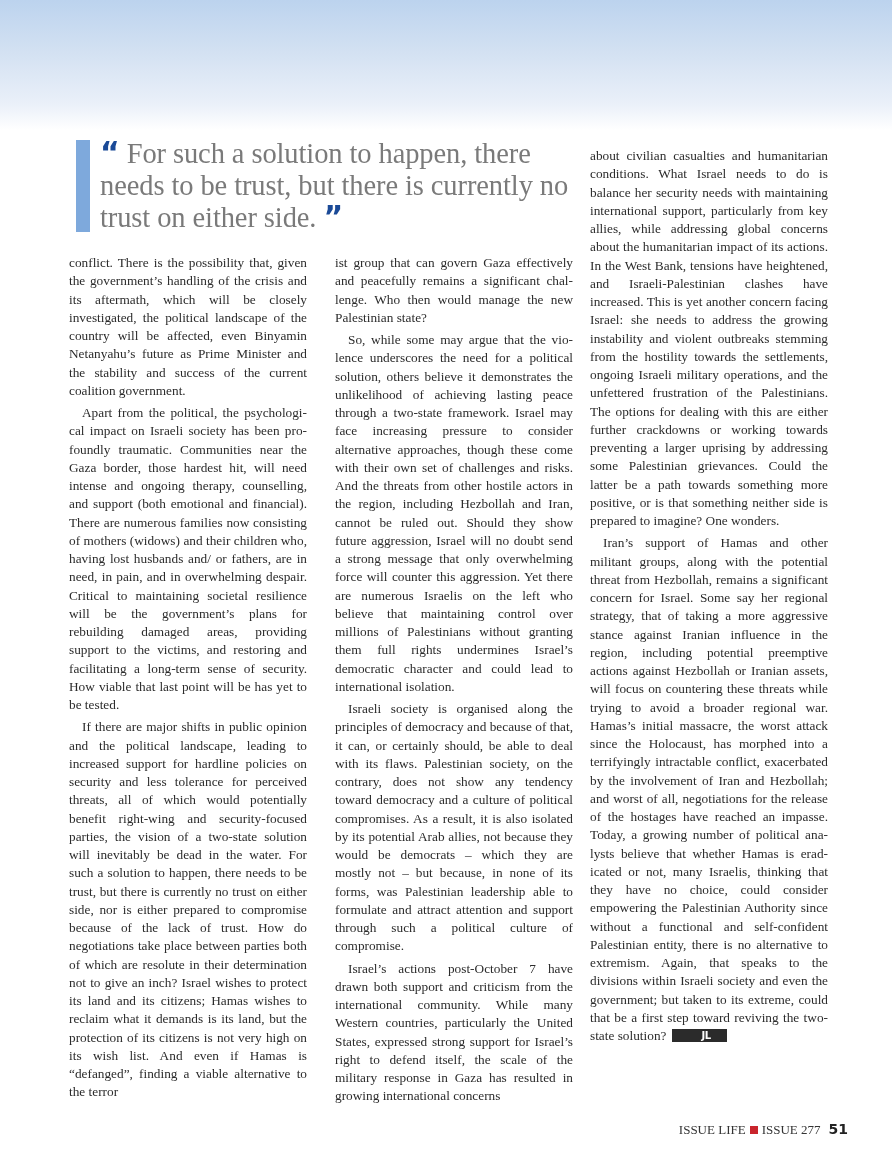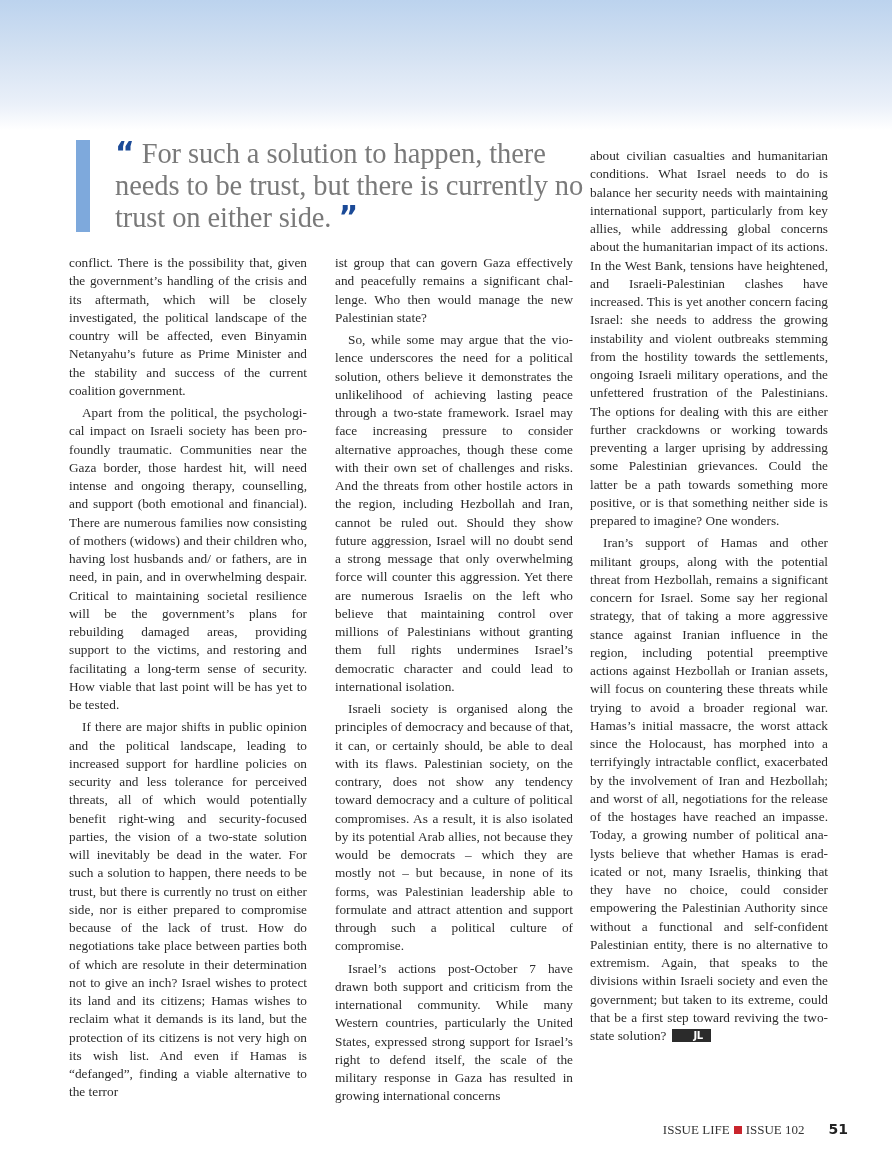--- a/index.html
+++ b/index.html
@@ -18,55 +18,54 @@
     }
     .pullquote .bar {
       position: absolute; left: 0; top: 2px; width: 14px; height: 92px;
       background: #7ea9dc;
     }
     .pullquote .qtext {
       position: absolute; left: 24px; top: 0; width: 480px;
       font-family: "Liberation Serif", "DejaVu Serif", serif;
       font-size: 28.5px; line-height: 32px; color: #7a7a7a;
       letter-spacing: -0.1px;
-      margin-left: 15px;
     }
     .qmark {
       font-family: "DejaVu Sans", sans-serif; font-weight: bold;
       color: #1b4a97; font-size: 30px; line-height: 20px;
     }
     .col {
       position: absolute; top: 250px; width: 246px;
       font-family: "Liberation Serif", "DejaVu Serif", serif;
       font-size: 13.3px; line-height: 18.25px; color: #2b2b2b;
       text-align: justify; hyphens: manual;
     }
     .col p { margin: 4px; text-indent: 0; }
     .col p.indent { text-indent: 13px; }
     .col1 { left: 65px; }
     .col2 { left: 331px; }
     .col3 { left: 586px; top: 143px; }
     .endmark {
       display: inline-block; background: #2b2b2b; color: #fff;
       font-family: "DejaVu Sans", sans-serif; font-weight: bold;
-      font-size: 10px; line-height: 13px; padding: 0 8px; margin-left: 6px;
+      font-size: 10px; line-height: 13px; padding: 0 16px; margin-left: 6px;
       vertical-align: 1px; letter-spacing: -0.5px;
     }
     .footer {
       position: absolute; top: 1121px; right: 44px;
       font-family: "Liberation Serif", "DejaVu Serif", serif;
       font-size: 13px; color: #333; white-space: nowrap;
     }
     .footer .sep {
       display: inline-block; width: 8px; height: 8px; background: #c9252d;
       margin: 0 4px; vertical-align: 0px;
     }
     .footer .page {
       font-family: "DejaVu Sans", sans-serif; font-weight: bold; font-size: 14px;
-      margin-left: 24px; color: #222;
+      margin-left: 8px; color: #222;
     }
   </style>
 </head>
 <body>
 
 <div class="top-band"></div>
 
 <div class="pullquote">
   <div class="bar"></div>
   <div class="qtext">
@@ -88,14 +87,14 @@
   <p class="indent">Israeli society is organised along the principles of democracy and because of that, it can, or certainly should, be able to deal with its flaws. Palestinian society, on the contrary, does not show any ten­dency toward democracy and a culture of political compromises. As a result, it is also isolated by its potential Arab allies, not because they would be democrats – which they are mostly not – but because, in none of its forms, was Palestinian leadership able to formulate and attract attention and support through such a political culture of compromise.</p>
   <p class="indent">Israel’s actions post-October 7 have drawn both support and criticism from the international community. While many Western countries, particularly the United States, expressed strong support for Israel’s right to defend itself, the scale of the military response in Gaza has re­sulted in growing international concerns</p>
 </div>
 
 <div class="col col3">
   <p>about civilian casualties and humanitari­an conditions. What Israel needs to do is balance her security needs with main­taining international support, particu­larly from key allies, while addressing global concerns about the humanitarian impact of its actions. In the West Bank, tensions have heightened, and Israeli-Palestinian clashes have increased. This is yet another concern facing Israel: she needs to address the growing instability and violent outbreaks stemming from the hostility towards the settlements, ongoing Israeli military operations, and the unfettered frustration of the Pales­tinians. The options for dealing with this are either further crackdowns or working towards preventing a larger uprising by addressing some Palestinian grievances. Could the latter be a path towards some­thing more positive, or is that something neither side is prepared to imagine? One wonders.</p>
   <p class="indent"><span>Iran’s support of Hamas and other militant groups, along with the potential threat from Hezbollah, remains a signifi­cant concern for Israel. Some say her re­gional strategy, that of taking a more ag­gressive stance against Iranian influence in the region, including potential pre­emptive actions against Hezbollah or Iranian assets, will focus on countering these threats while trying to avoid a broader regional war. Hamas’s initial massacre, the worst attack since the Hol­ocaust, has morphed into a terrifyingly intractable conflict, exacerbated by the involvement of Iran and Hezbollah; and worst of all, negotiations for the release of the hostages have reached an impasse. Today, a growing number of political ana­lysts believe that whether Hamas is erad­icated or not, many Israelis, thinking that they have no choice, could consider empowering the Palestinian Authority since without a functional and self-confi­dent Palestinian entity, there is no alter­native to extremism. Again, that speaks to the divisions within Israeli society and even the government; but taken to its ex­treme, could that be a first step toward reviving the two-state solution?</span><span class="endmark">JL</span></p>
 </div>
 
 <div class="footer">
-  <span>ISSUE LIFE</span><span class="sep"></span><span>ISSUE 102</span><span class="page">51</span>
+  <span>ISSUE LIFE</span><span class="sep"></span><span>ISSUE 277</span><span class="page">51</span>
 </div>
 
 </body></html>

